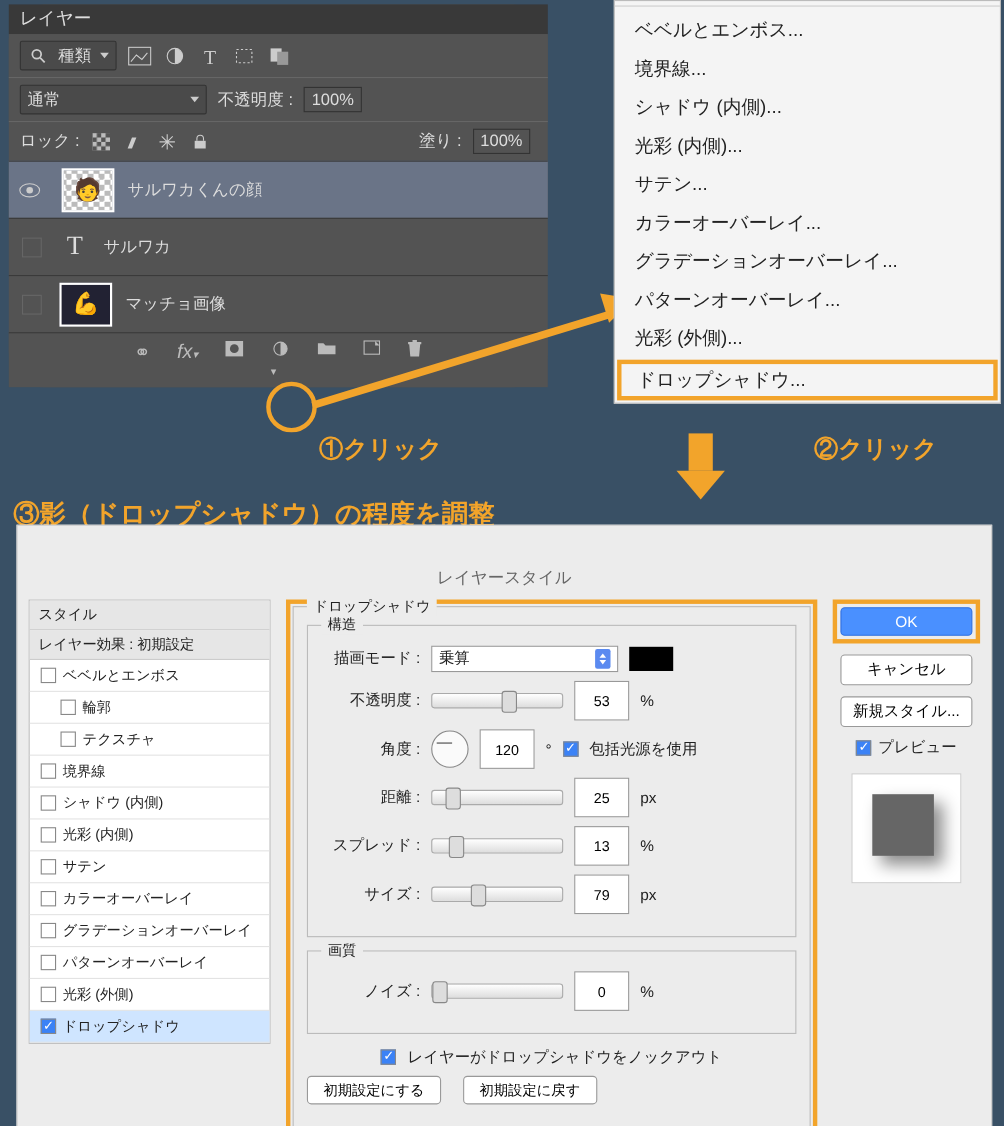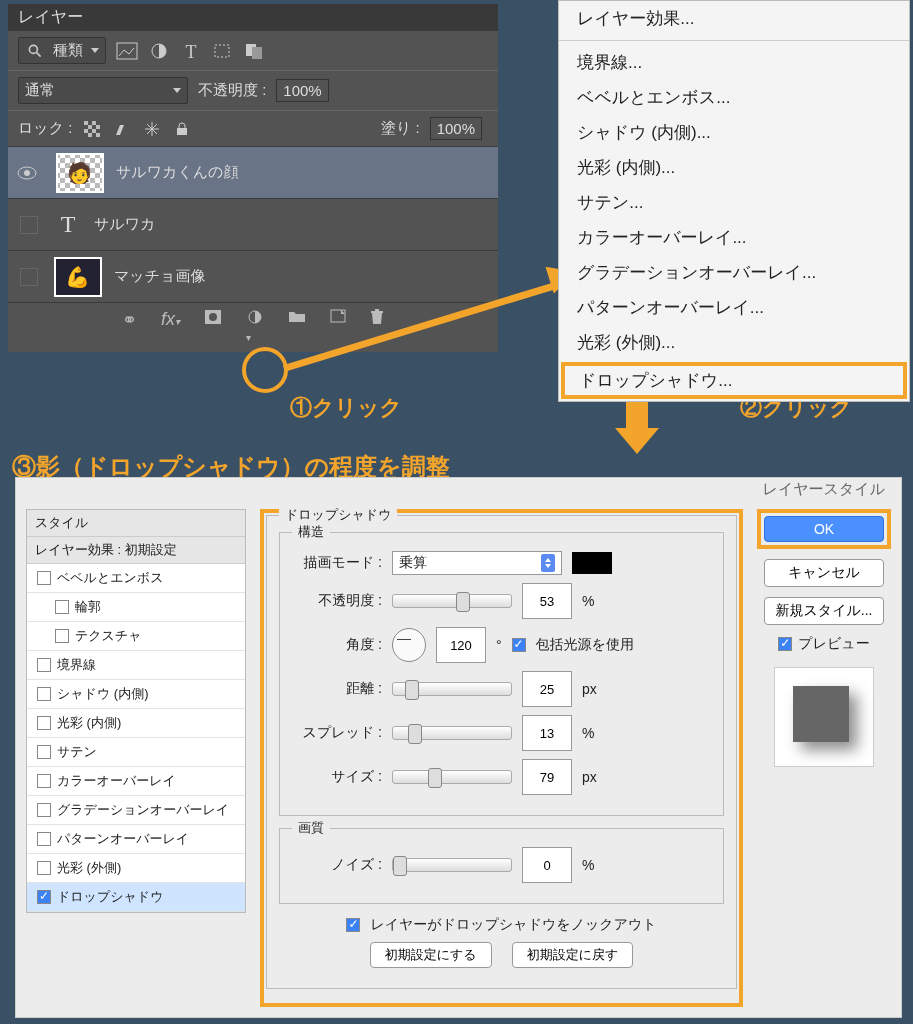--- a/index.html
+++ b/index.html
@@ -34,21 +34,21 @@
   .arrow-line { position: absolute; background: #f2a42b; height: 7px; transform-origin: left center; }
   .arrow-head { position: absolute; width: 0; height: 0; }
   .ann { position: absolute; color: #f2a42b; font-weight: 700; font-size: 22px; }
   .circle-mark { position: absolute; border: 4px solid #f2a42b; border-radius: 50%; }
   .down-arrow { position: absolute; width: 44px; height: 60px; }
   .down-arrow .shaft { width: 22px; height: 34px; background: #f2a42b; margin: 0 auto; }
   .down-arrow .head { width: 0; height: 0; border-top: 26px solid #f2a42b; border-left: 22px solid transparent; border-right: 22px solid transparent; }
 
   
   .ls-dialog { position: absolute; left: 15px; top: 477px; width: 887px; background: #ececec; border: 1px solid #ccc; font-size: 14px; color: #222; }
-  .ls-title { text-align: right; padding: 2px 16px; font-size: 15px; color: #666; }
+  .ls-title { text-align: center; padding: 2px 16px; font-size: 15px; color: #666; margin-top: 36px; }
   .ls-body { display: flex; align-items: flex-start; padding: 8px 10px 10px 10px; gap: 8px; }
   .ls-left { width: 220px; background: #fff; border: 1px solid #bbb; }
   .ls-left .hdr { background: #e6e6e6; padding: 4px 8px; font-size: 13px; border-bottom: 1px solid #ccc; }
   .ls-opt { padding: 5px 8px 5px 10px; border-bottom: 1px solid #e3e3e3; display: flex; align-items: center; gap: 6px; font-size: 13px; }
   .ls-opt.sub { padding-left: 28px; }
   .ls-opt.sel { background: #cfe5ff; }
   .ls-center { flex: 1; padding: 0 6px; }
   .fieldset { border: 1px solid #bbb; padding: 10px 12px 12px 12px; margin-bottom: 12px; position: relative; }
   .fieldset > .legend { position: absolute; top: -10px; left: 12px; background: #ececec; padding: 0 6px; font-size: 13px; }
   .center-highlight { border: 4px solid #f2a42b; padding: 2px; }
@@ -219,24 +219,23 @@
 <div class="ann" style="left:740px; top:393px;">②クリック</div>
 <div class="ann" style="left:12px; top:451px; font-size:24px;">③影（ドロップシャドウ）の程度を調整</div>
 <div class="ann" style="left:800px; top:498px;">④ OK</div>
 
 <div class="down-arrow" style="left:615px; top:394px;">
   <div class="shaft"></div>
     <div class="head"></div>
 </div>
 
 <div class="fx-menu">
-  <div class="fx-item">レイヤー効果...</div>
   <div class="fx-sep"></div>
+  <div class="fx-item">ベベルとエンボス...</div>
   <div class="fx-item">境界線...</div>
-  <div class="fx-item">ベベルとエンボス...</div>
   <div class="fx-item">シャドウ (内側)...</div>
   <div class="fx-item">光彩 (内側)...</div>
   <div class="fx-item">サテン...</div>
   <div class="fx-item">カラーオーバーレイ...</div>
   <div class="fx-item">グラデーションオーバーレイ...</div>
   <div class="fx-item">パターンオーバーレイ...</div>
   <div class="fx-item">光彩 (外側)...</div>
   <div class="fx-highlight">
     <div class="fx-item" style="padding:3px 14px;">ドロップシャドウ...</div>
   </div>
@@ -376,21 +375,21 @@
             <input class="numbox" value="0" style="">
             <span>%</span>
           </div>
         </div>
 
         <div class="formrow" style="justify-content:center;">
           <span class="cb on"></span>
           <span>レイヤーがドロップシャドウをノックアウト</span>
         </div>
 
-        <div class="formrow" style="justify-content:center;gap:20px;">
+        <div class="formrow" style="gap:20px;">
           <button class="plainbtn">初期設定にする</button>
           <button class="plainbtn">初期設定に戻す</button>
         </div>
       </div>
       </div>
     </div>
 
     <div class="ls-right">
       <div class="ok-highlight">
         <button class="btn ok">OK</button>

